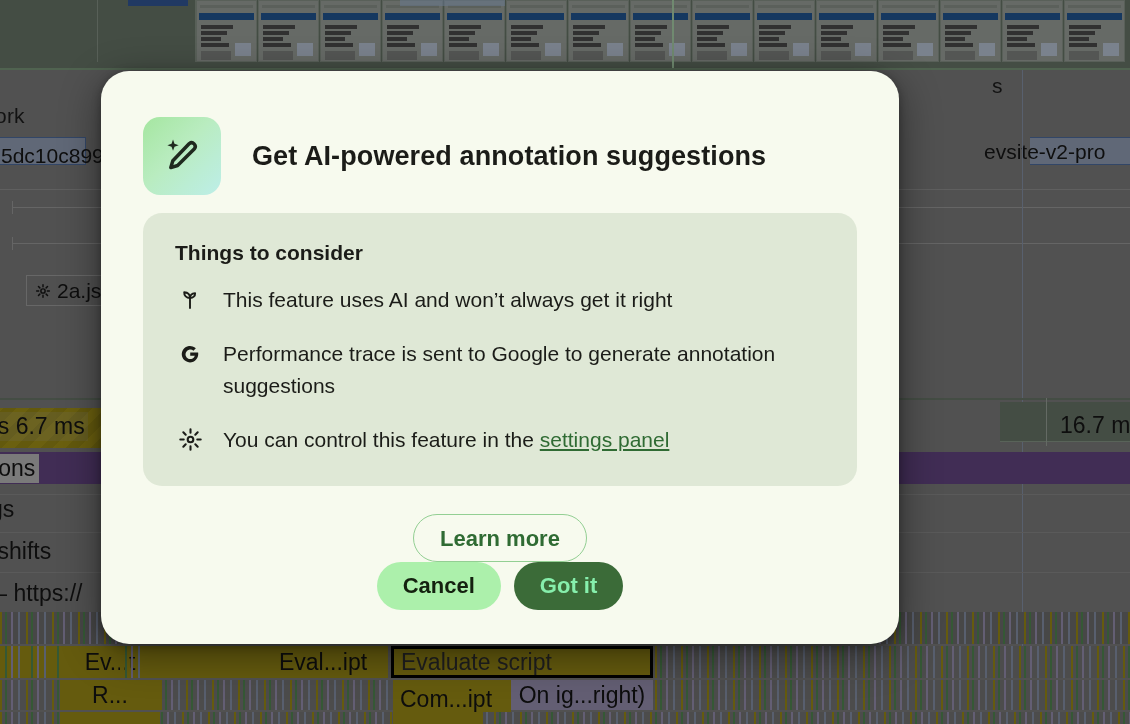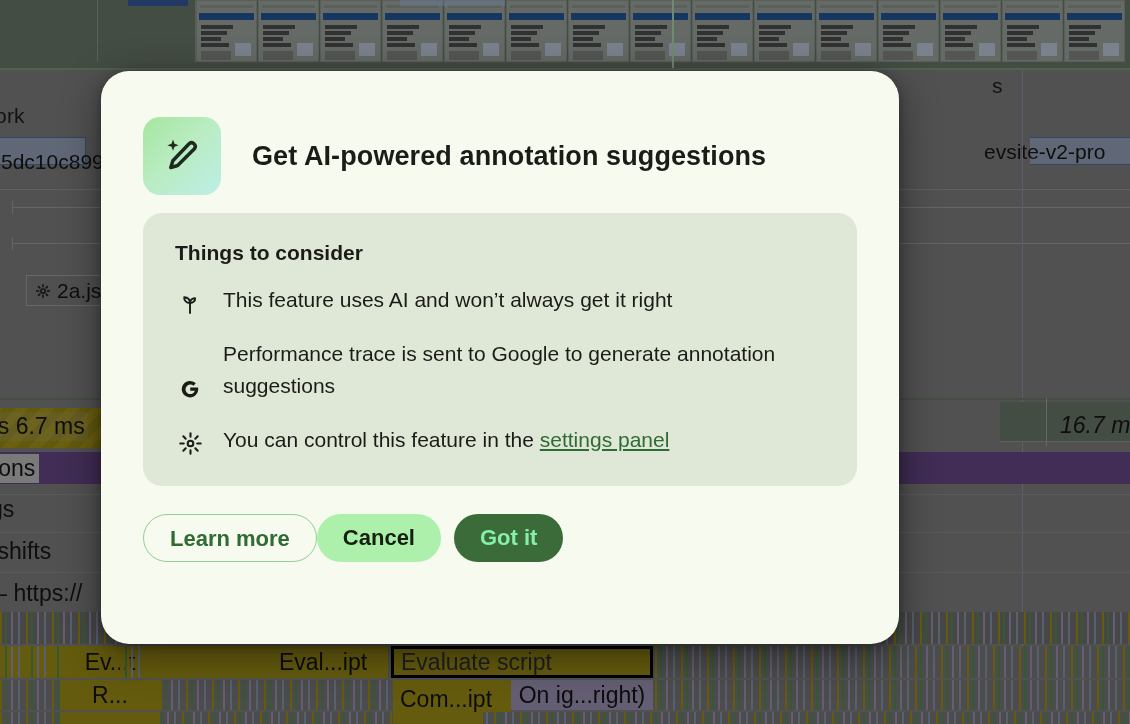--- a/index.html
+++ b/index.html
@@ -47,21 +47,21 @@
   
   #net-label {
     position:absolute; left:-5px; top:104px; color:#1a1a1a;
     font-size:21px; letter-spacing:.2px;
   }
   #net-bar {
     position:absolute; left:-46px; top:137px; width:132px; height:28px;
     background:#8691a5; border:1px solid #46618f;
   }
   #net-bar span {
-    position:absolute; left:46px; top:12px; color:#141414; font-size:21px; white-space:nowrap;
+    position:absolute; left:46px; top:6px; color:#141414; font-size:21px; white-space:nowrap;
   }
   #net-bar2 {
     position:absolute; left:1030px; top:137px; width:110px; height:28px;
     background:#8691a5; border-top:1px solid #46618f; border-bottom:1px solid #46618f;
   }
   #net-bar2 span {
     position:absolute; left:-46px; top:2px; color:#141414; font-size:21px; white-space:nowrap;
   }
   #s-label { position:absolute; left:992px; top:74px; color:#1a1a1a; font-size:21px; }
   #rule1 { position:absolute; left:0; top:189px; width:1130px; height:1px; background:#848484; }
@@ -84,21 +84,21 @@
     background:repeating-linear-gradient(135deg,#958615 0 9px,#8a7c12 9px 18px);
   }
   #yellow-label {
     position:absolute; left:-18px; top:412px; color:#141414; font-size:23px;
     background:#9b9b9b33; padding:1px 3px; white-space:nowrap;
   }
   #green-band-r {
     position:absolute; left:1000px; top:402px; width:130px; height:40px;
     background:#5f6b5f; border-bottom:1px solid #7c8a7c;
   }
-  #ms-r { position:absolute; left:1060px; top:412px; color:#141414; font-size:23px; white-space:nowrap;font-style:italic; }
+  #ms-r { position:absolute; left:1060px; top:412px; color:#141414; font-size:23px; white-space:nowrap; }
   #ms-r-tick { position:absolute; left:1046px; top:398px; width:1px; height:48px; background:#8b948b; }
   #purple-band {
     position:absolute; left:0; top:452px; width:1130px; height:32px; background:#5b3f77;
   }
   #purple-label {
     position:absolute; left:-30px; top:454px; color:#121212; font-size:23px;
     background:#a9a9a9; padding:1px 4px; white-space:nowrap;
   }
   #row-gs { position:absolute; left:-10px; top:496px; color:#141414; font-size:23px; }
   #row-shifts { position:absolute; left:-28px; top:538px; color:#141414; font-size:23px; }
@@ -155,29 +155,30 @@
   #dlg-title {
     font-size:27px; font-weight:bold; color:#1b1c18; letter-spacing:.1px;
   }
 
   #panel {
     background:#dfe8d6; border-radius:19px;
     padding:28px 32px 30px 32px;
     margin-top:2px;
   }
   #panel-title { font-size:21px; font-weight:bold; color:#1b1c18; margin-bottom:19px; }
-  .consider-item { display:flex; gap:18px; margin-bottom:22px; align-items:flex-end; }
+  .consider-item { display:flex; gap:18px; margin-bottom:22px; align-items:flex-start; }
   .consider-item:last-child { margin-bottom:0; }
   .ci-icon { width:30px; flex:none; display:flex; justify-content:center; padding-top:3px; }
   .ci-text { font-size:21px; color:#1b1c18; line-height:1.52; }
   .ci-text a { color:#2f6b33; text-decoration:underline; }
 
   #dlg-actions {
     display:flex; align-items:center; justify-content:flex-start;
     margin-top:28px;
+    flex-direction:column;
   }
   .btn {
     border:none; cursor:pointer; border-radius:100px;
     font-family:"Liberation Sans", sans-serif; font-size:22px; font-weight:bold;
     height:48px; padding:0 26px; line-height:48px;
   }
   #btn-learn { background:transparent; border:1.5px solid #93cf93; color:#2f6b33; }
   #btn-cancel { background:#acf0ab; color:#14210f; margin-right:13px; }
   #btn-got { background:#3b6b38; color:#86efac; }
   #actions-right { display:flex; align-items:center; }

